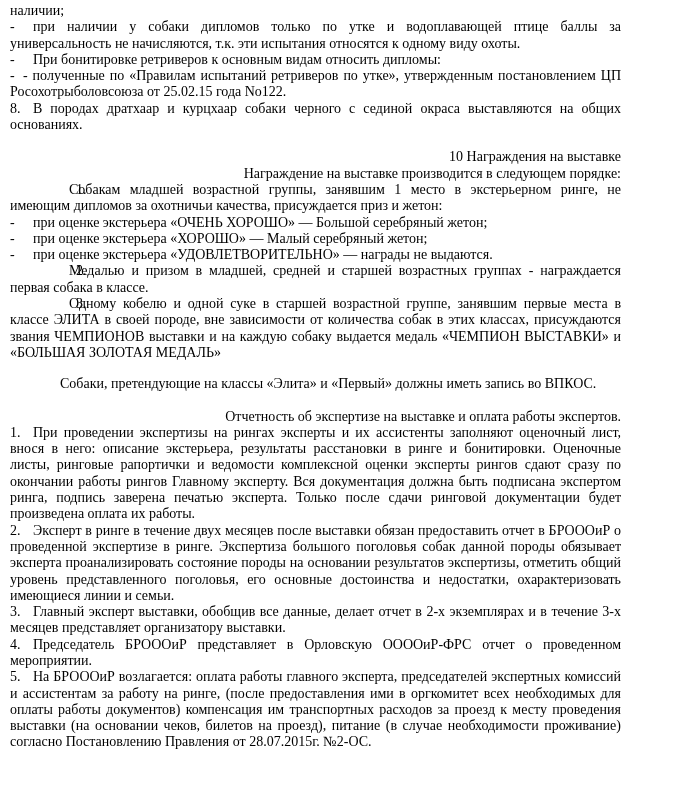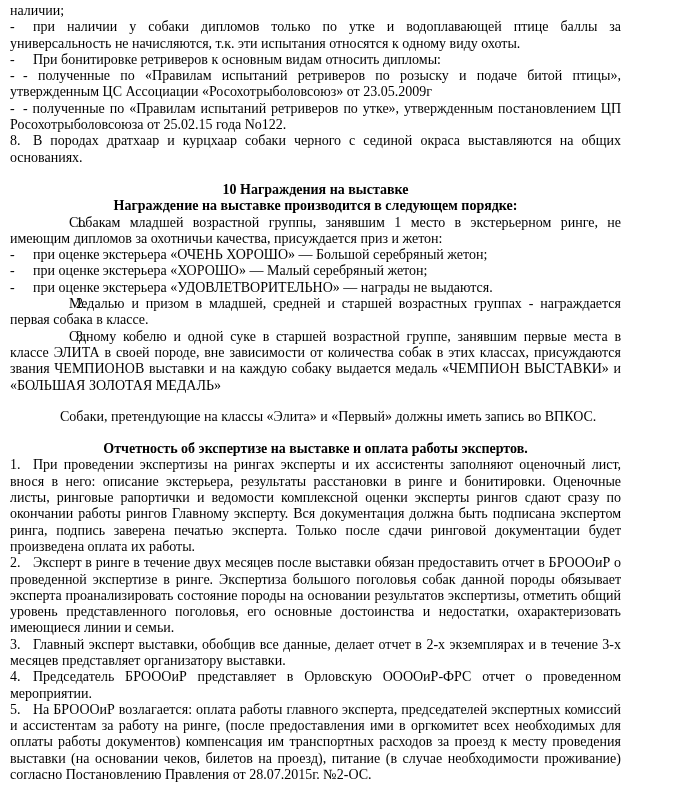--- a/index.html
+++ b/index.html
@@ -15,41 +15,40 @@
   }
   .doc {
     box-sizing: border-box;
     width: 644px;
     padding: 3px 23px 8px 10px;
   }
   .doc p {
     margin: 0;
     text-align: justify;
   }
-  p.center { text-align: center; font-weight: bold; }
+  p.center { text-align: right; }
   p.mt { margin-top: 16px; }
   p.ind1 { text-indent: 33px; }
   p.ind2 { text-indent: 50px; margin-top: 15px; }
   .mk   { display: inline-block; width: 23px; }
   .mkw  { display: inline-block; width: 26px; }
   .mkd  { display: inline-block; width: 13px; }
 </style>
 </head>
 <body>
 
 <div class="doc">
 
   <p>наличии;</p>
 
   <p><span class="mk">-</span><span>при наличии у собаки дипломов только по утке и водоплавающей птице баллы за универсальность не начисляются, т.к. эти испытания относятся к одному виду охоты.</span></p>
 
 
   <p><span class="mk">-</span><span>При бонитировке ретриверов к основным видам относить дипломы:</span></p>
 
-  <p><span class="mkd">-</span><span>- полученные по «Правилам испытаний ретриверов по розыску и подаче битой птицы», утвержденным ЦС Ассоциации «Росохотрыболовсоюз» от 23.05.2009г</span></p>
 
   <p><span class="mkd">-</span><span>- полученные по «Правилам испытаний ретриверов по утке», утвержденным постановлением ЦП Росохотрыболовсоюза от 25.02.15 года No122.</span></p>
 
   <p><span class="mk">8.</span><span>В породах дратхаар и курцхаар собаки черного с сединой окраса выставляются на общих основаниях.</span></p>
 
 
   <p class="center mt">10 Награждения на выставке</p>
 
   <p class="center">Награждение на выставке производится в следующем порядке:</p>
 

